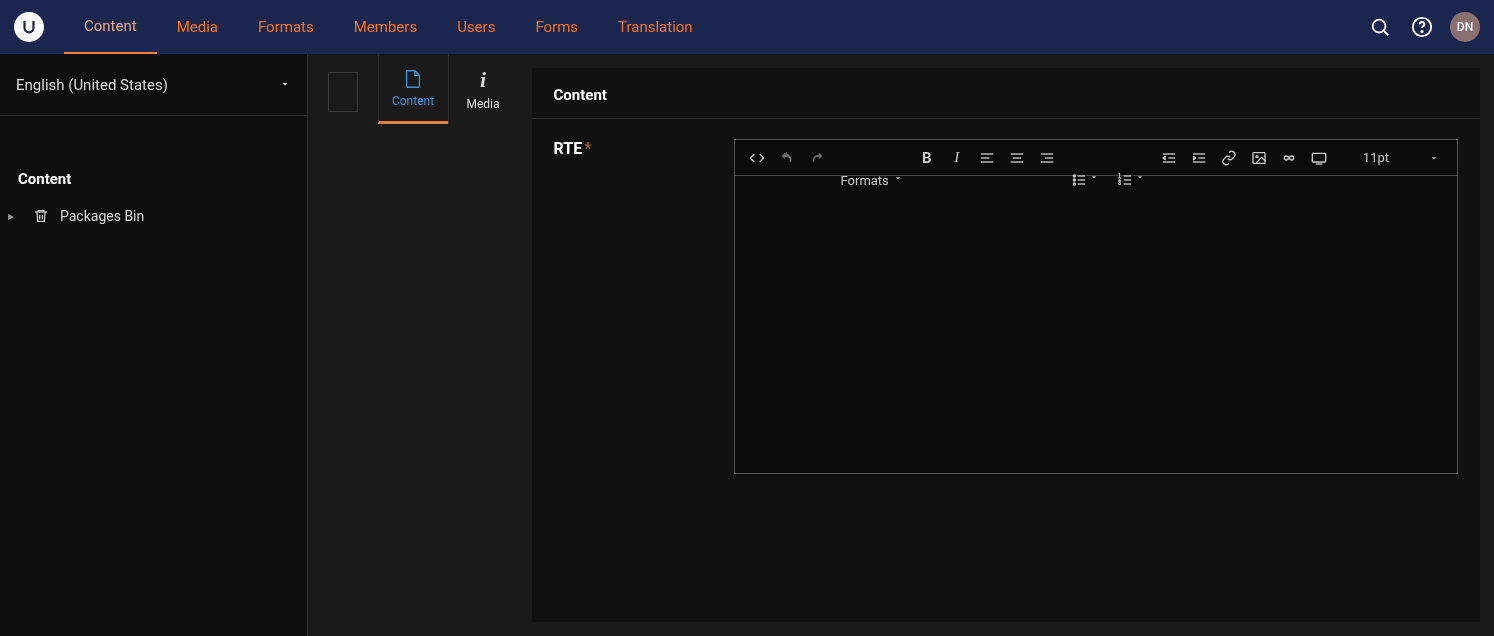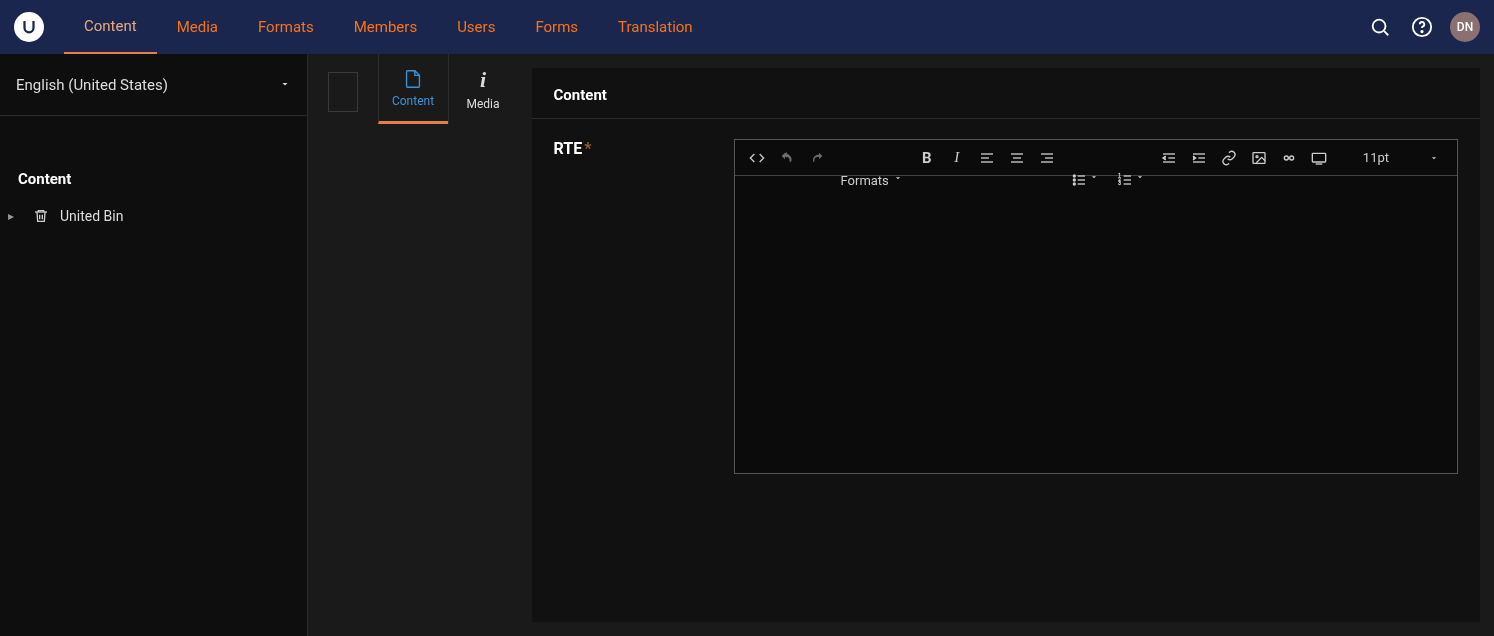--- a/index.html
+++ b/index.html
@@ -109,21 +109,21 @@
         <span class="tree-caret">▸</span>
         <span class="tree-icon">
           <svg width="16" height="16" viewBox="0 0 24 24" fill="none" stroke="#ccc" stroke-width="2">
               <path d="M3 6h18"></path>
               <path d="M8 6V4h8v2"></path>
               <path d="M6 6l1 14h10l1-14"></path>
               <line x1="10" y1="10" x2="10" y2="17"></line>
               <line x1="14" y1="10" x2="14" y2="17"></line>
             </svg>
         </span>
-        <span>United Bin</span>
+        <span>Packages Bin</span>
       </div>
     </div>
   </div>
 
   <div class="main">
     <div class="header-row">
       <div class="title-wrap">
         <input class="title-input" value="RTE" style="">
       </div>
       <div class="apps">

